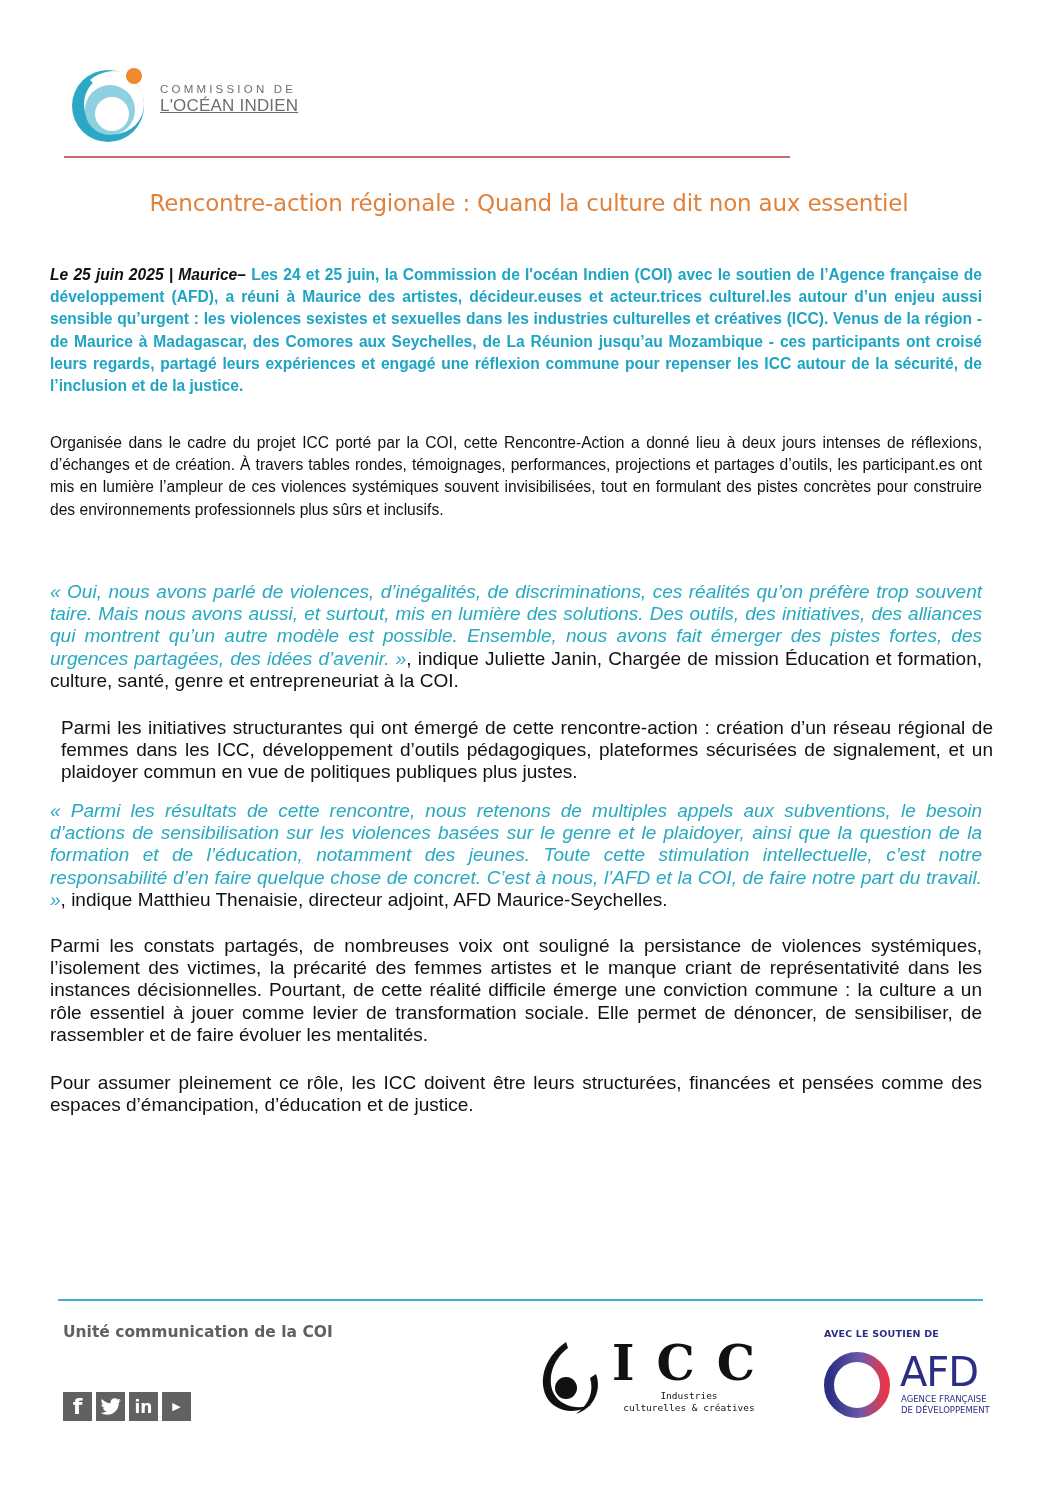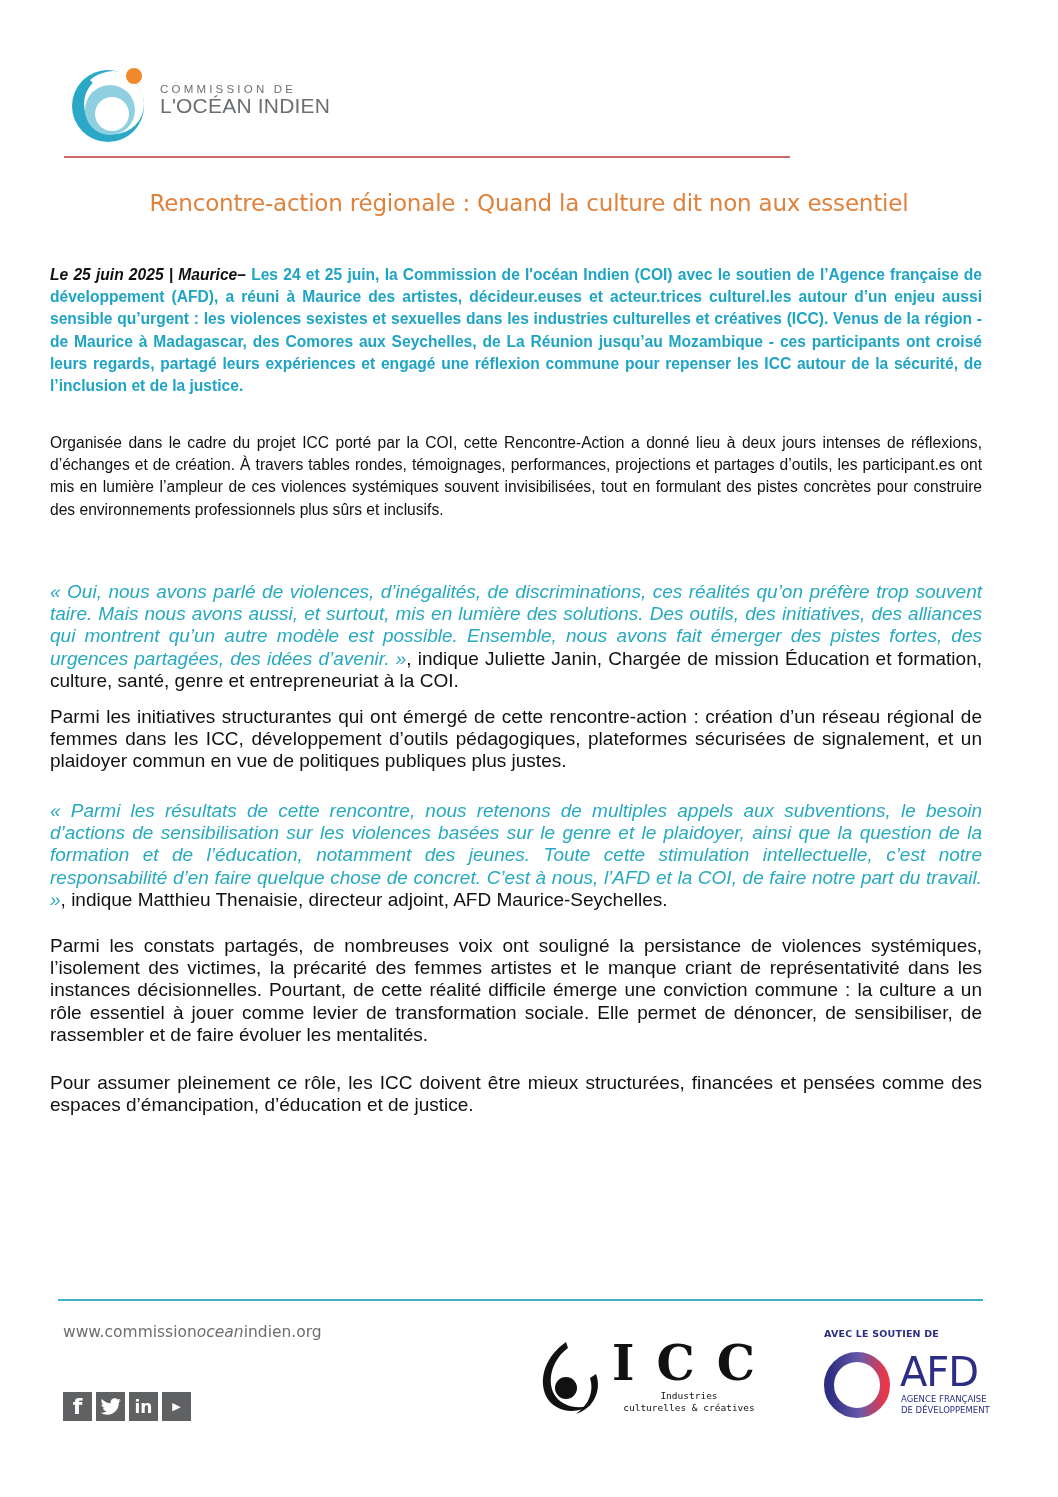--- a/index.html
+++ b/index.html
@@ -3,21 +3,21 @@
   <meta charset="utf-8">
   <style>
     html, body { margin: 0; padding: 0; background: #ffffff; }
     body { width: 1058px; height: 1497px; position: relative; overflow: hidden; font-family: "DejaVu Sans", sans-serif; color: #1a1a1a; }
     .abs { position: absolute; }
 
     
     .logo { left: 68px; top: 60px; width: 84px; height: 84px; }
     .logo-text { left: 160px; top: 82px; color: #6b6f72; font-family: "Liberation Sans", sans-serif; }
     .logo-text .l1 { font-size: 11.5px; letter-spacing: 3.2px; line-height: 14px; }
-    .logo-text .l2 { font-size: 21px; letter-spacing: 0.2px; line-height: 20px; }
+    .logo-text .l2 { font-size: 17px; letter-spacing: 0.2px; line-height: 20px; text-decoration: underline; }
     .header-rule { left: 64px; top: 156px; width: 726px; height: 2px; background: #c0504d; opacity: 0.85; }
 
     
     .title { left: 0; width: 1058px; top: 190px; text-align: center; font-family: "DejaVu Sans", sans-serif; font-size: 23px; color: #e0823c; font-weight: normal; letter-spacing: -0.2px; }
 
     
     .para { left: 50px; width: 932px; text-align: justify; font-size: 16px; line-height: 22.2px; }
     .para.lead { top: 264px; font-weight: bold; color: #1ea4c4; font-family: Liberation Sans, sans-serif; font-size: 15.6px; }
     .lead .dateline { color: #111; font-style: italic; }
     .para.p1 { top: 432px; font-family: Liberation Sans, sans-serif; font-size: 15.6px; color: #111; }
@@ -63,32 +63,32 @@
 <div class="abs header-rule"></div>
 
 <h1 class="abs title" style="margin:0;">Rencontre-action régionale : Quand la culture dit non aux essentiel</h1>
 
 <p class="abs para lead" style="margin:0;"><span class="dateline">Le 25 juin 2025 | Maurice–</span><span> Les 24 et 25 juin, la Commission de l'océan Indien (COI) avec le soutien de l’Agence française de développement (AFD), a réuni à Maurice des artistes, décideur.euses et acteur.trices culturel.les autour d’un enjeu aussi sensible qu’urgent : les violences sexistes et sexuelles dans les industries culturelles et créatives (ICC). Venus de la région - de Maurice à Madagascar, des Comores aux Seychelles, de La Réunion jusqu’au Mozambique - ces participants ont croisé leurs regards, partagé leurs expériences et engagé une réflexion commune pour repenser les ICC autour de la sécurité, de l’inclusion et de la justice.</span></p>
 
 <p class="abs para p1" style="margin:0;">Organisée dans le cadre du projet ICC porté par la COI, cette Rencontre-Action a donné lieu à deux jours intenses de réflexions, d’échanges et de création. À travers tables rondes, témoignages, performances, projections et partages d’outils, les participant.es ont mis en lumière l’ampleur de ces violences systémiques souvent invisibilisées, tout en formulant des pistes concrètes pour construire des environnements professionnels plus sûrs et inclusifs.</p>
 
 <p class="abs para narrow q1" style="margin:0;"><span class="quote">« Oui, nous avons parlé de violences, d’inégalités, de discriminations, ces réalités qu’on préfère trop souvent taire. Mais nous avons aussi, et surtout, mis en lumière des solutions. Des outils, des initiatives, des alliances qui montrent qu’un autre modèle est possible. Ensemble, nous avons fait émerger des pistes fortes, des urgences partagées, des idées d’avenir. »</span><span>, indique Juliette Janin, Chargée de mission Éducation et formation, culture, santé, genre et entrepreneuriat à la COI.</span></p>
 
-<p class="abs para narrow p2" style="margin:0;">Parmi les initiatives structurantes qui ont émergé de cette rencontre-action : création d’un réseau régional de femmes dans les ICC, développement d’outils pédagogiques, plateformes sécurisées de signalement, et un plaidoyer commun en vue de politiques publiques plus justes.</p>
+<p class="abs para narrow p2" style="margin:11px;">Parmi les initiatives structurantes qui ont émergé de cette rencontre-action : création d’un réseau régional de femmes dans les ICC, développement d’outils pédagogiques, plateformes sécurisées de signalement, et un plaidoyer commun en vue de politiques publiques plus justes.</p>
 
 <p class="abs para narrow q2" style="margin:0;"><span class="quote">« Parmi les résultats de cette rencontre, nous retenons de multiples appels aux subventions, le besoin d’actions de sensibilisation sur les violences basées sur le genre et le plaidoyer, ainsi que la question de la formation et de l’éducation, notamment des jeunes. Toute cette stimulation intellectuelle, c’est notre responsabilité d’en faire quelque chose de concret. C’est à nous, l’AFD et la COI, de faire notre part du travail. »</span><span>, indique Matthieu Thenaisie, directeur adjoint, AFD Maurice-Seychelles.</span></p>
 
 <p class="abs para narrow p3" style="margin:0;">Parmi les constats partagés, de nombreuses voix ont souligné la persistance de violences systémiques, l’isolement des victimes, la précarité des femmes artistes et le manque criant de représentativité dans les instances décisionnelles. Pourtant, de cette réalité difficile émerge une conviction commune : la culture a un rôle essentiel à jouer comme levier de transformation sociale. Elle permet de dénoncer, de sensibiliser, de rassembler et de faire évoluer les mentalités.</p>
 
-<p class="abs para narrow p4" style="margin:0;">Pour assumer pleinement ce rôle, les ICC doivent être mieux structurées, financées et pensées comme des espaces d’émancipation, d’éducation et de justice.</p>
+<p class="abs para narrow p4" style="margin:0;">Pour assumer pleinement ce rôle, les ICC doivent être leurs structurées, financées et pensées comme des espaces d’émancipation, d’éducation et de justice.</p>
 
 <div class="abs footer-rule"></div>
 
 <div class="abs contact">
-  <div><span>www.commission</span><span class="it">ocean</span><span>indien.org</span></div>
+  <div class="unit">Unité communication de la COI</div>
 </div>
 
 <div class="abs social">
   <div class="ico" style="font-size:22px;">
       <span>f</span>
     </div>
   <div class="ico">
     <svg width="22" height="18" viewBox="0 0 24 20">
         <path d="M23 2.5c-.8.4-1.7.6-2.6.7.9-.6 1.6-1.4 2-2.5-.9.5-1.9.9-2.9 1.1C18.6.9 17.4.3 16.1.3c-2.6 0-4.6 2.1-4.6 4.6 0 .4 0 .7.1 1C7.7 5.7 4.3 3.9 2 1.1c-.4.7-.6 1.5-.6 2.3 0 1.6.8 3 2.1 3.8-.8 0-1.5-.2-2.1-.6v.1c0 2.2 1.6 4.1 3.7 4.5-.4.1-.8.2-1.2.2-.3 0-.6 0-.9-.1.6 1.8 2.3 3.2 4.3 3.2-1.6 1.2-3.6 2-5.7 2H.5c2 1.3 4.5 2.1 7.1 2.1 8.5 0 13.1-7 13.1-13.1v-.6c.9-.6 1.7-1.4 2.3-2.4z" fill="#fff"></path>
       </svg>

